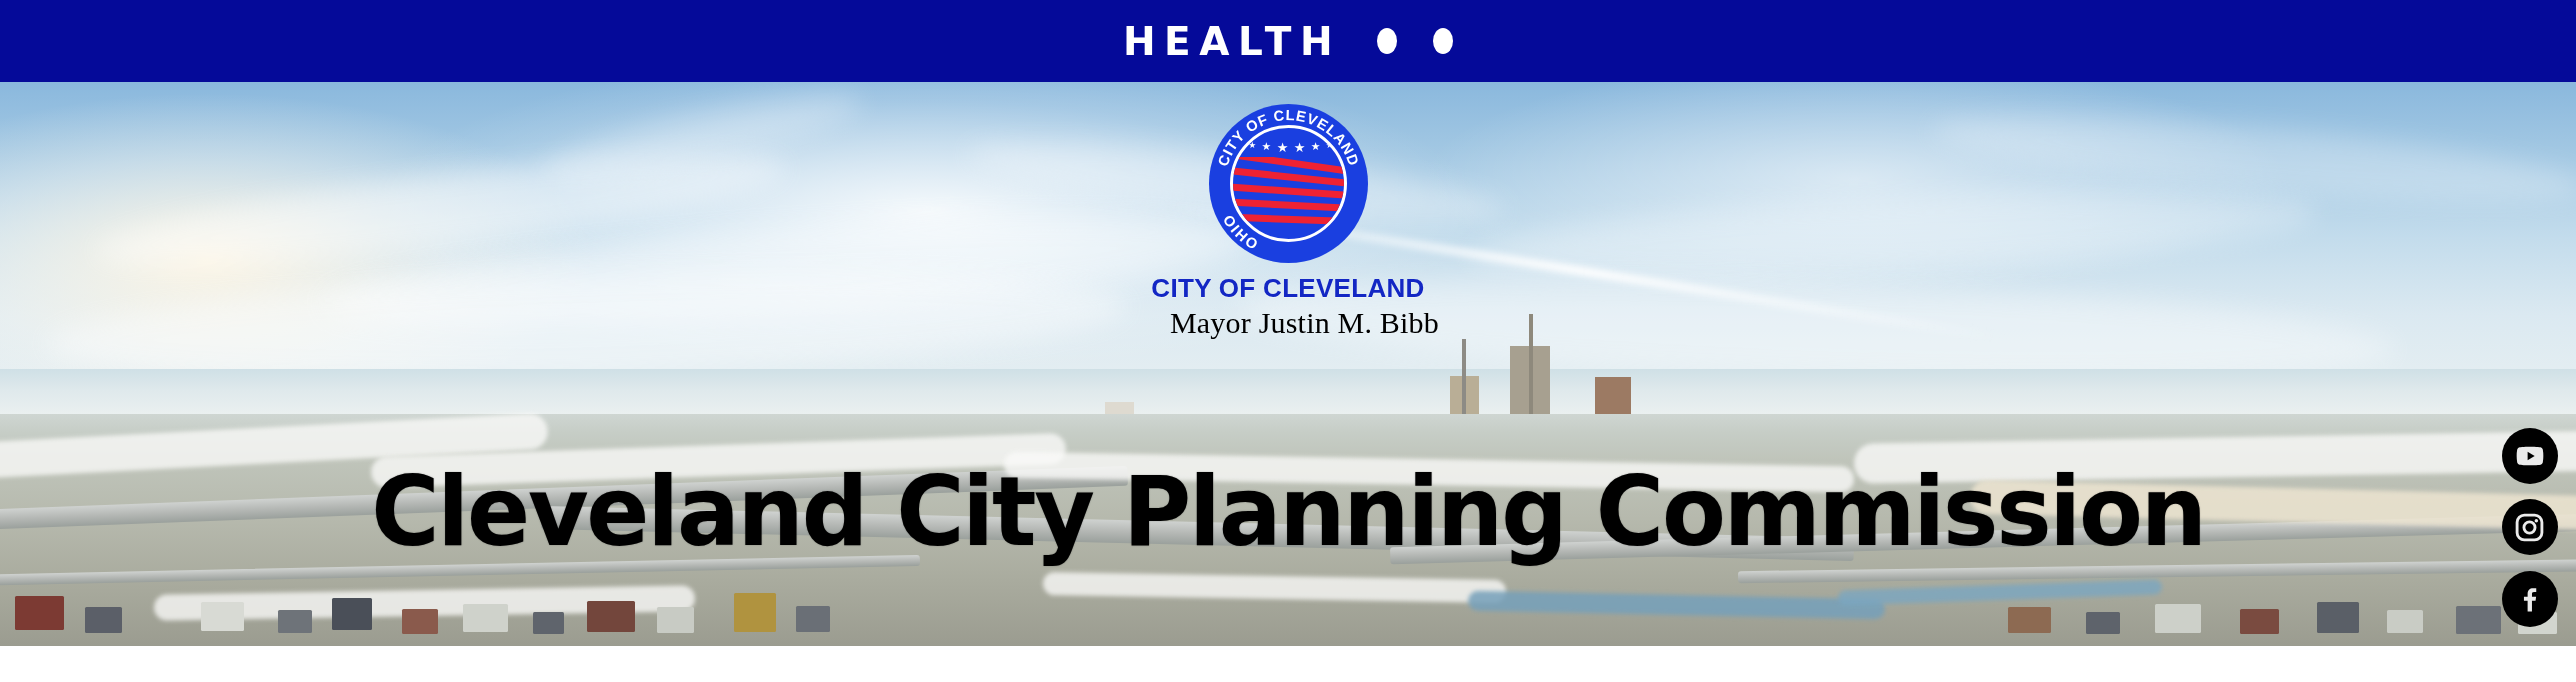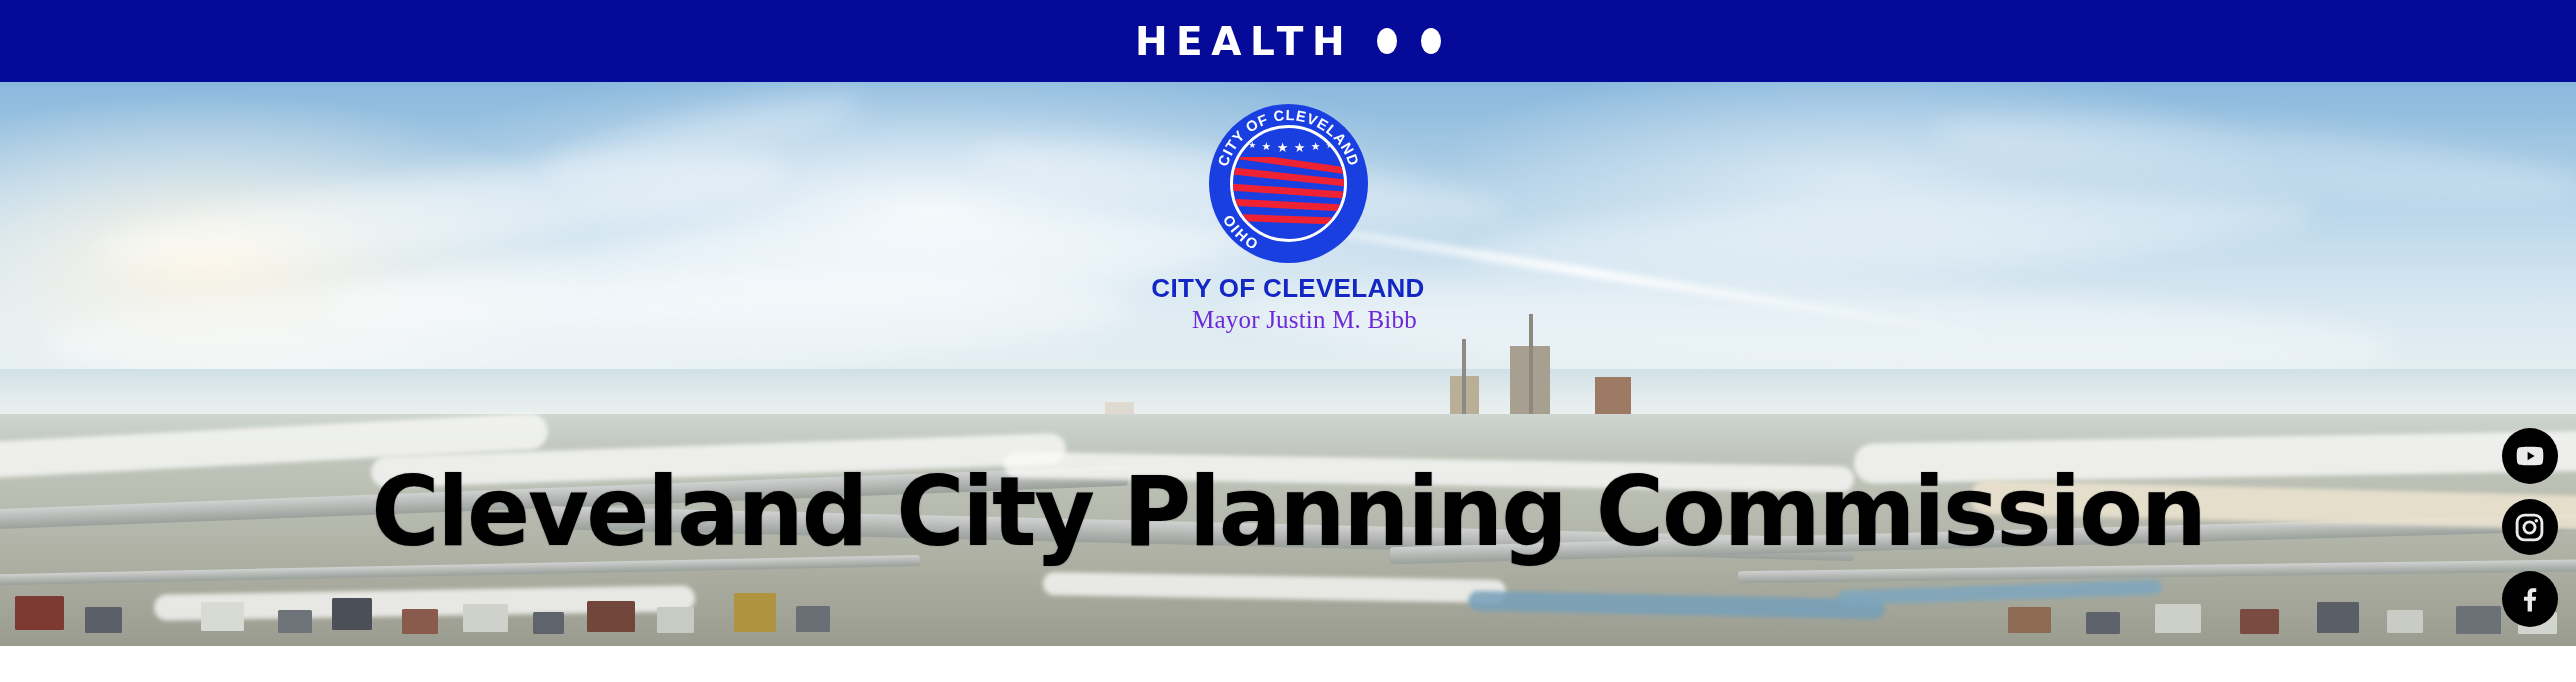--- a/index.html
+++ b/index.html
@@ -15,21 +15,21 @@
   
   .slogan-bar{
     position:absolute; left:0; top:0;
     width:2576px; height:82px;
     background:#050a99;
     display:flex; align-items:center; justify-content:center;
     z-index:40;
   }
   .slogan-inner{
     display:flex; align-items:center; justify-content:center;
-    gap:24px;
+    gap:36px;
   }
   .slogan-word{
     color:#ffffff;
     font-family:"DejaVu Sans", sans-serif;
     font-size:39px;
     font-weight:bold;
     letter-spacing:8.5px;
     line-height:1;
     white-space:nowrap;
   }
@@ -151,21 +151,21 @@
   .logo-title{
     margin-top:12.4px;
     font-family:"Liberation Sans", sans-serif;
     font-size:26px; font-weight:bold; color:#1327c4;
     letter-spacing:0.3px; line-height:1.05;
     text-shadow:0 0.8px 0 rgba(255,255,255,.35);
   }
   .logo-sub{
     margin-top:4.6px;
     font-family:"Liberation Serif", serif;
-    font-size:25px; font-weight:normal; color:#6d28d9;
+    font-size:30px; font-weight:normal; color:#000000;
     letter-spacing:0.2px; line-height:1.05;margin-left:33px;
   }
 
   
   .main-title{
     position:absolute; left:0; top:382px; width:100%;
     text-align:center;
     z-index:30;
     font-family:"DejaVu Sans", sans-serif;
     font-weight:bold;

